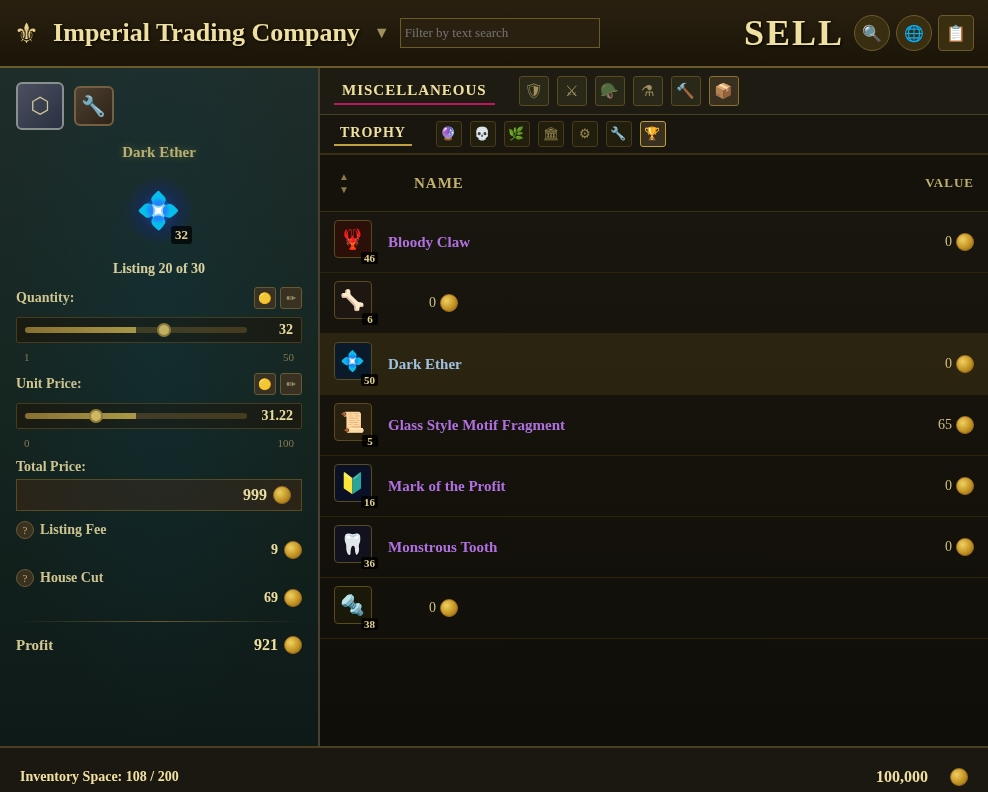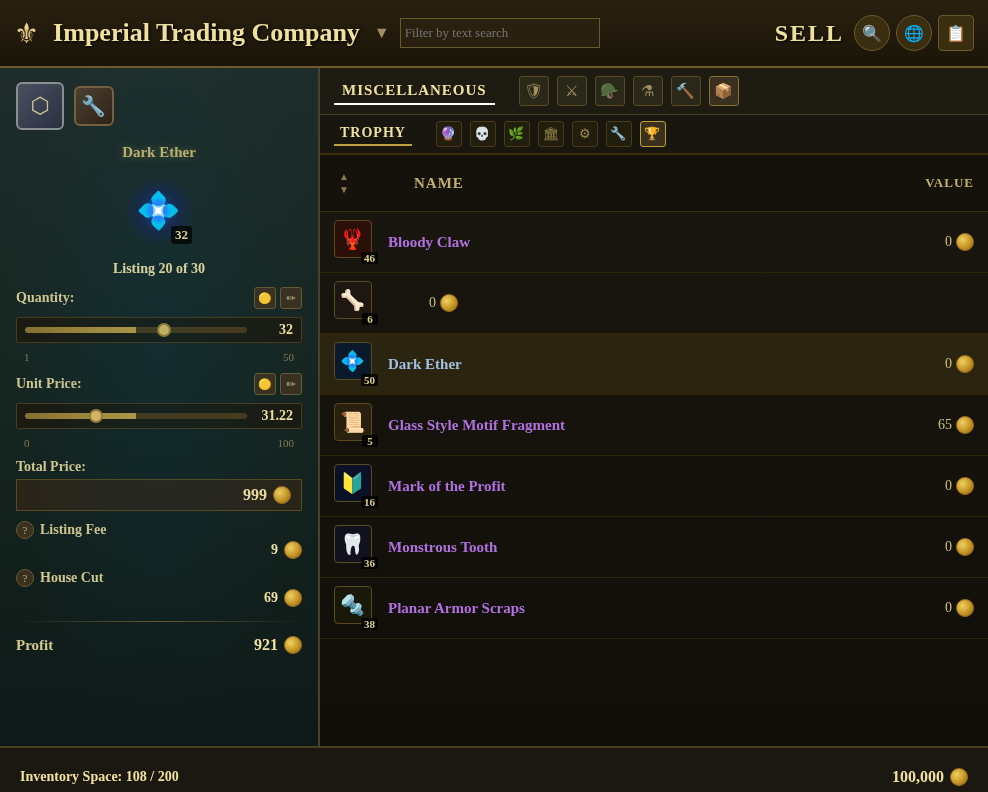--- a/index.html
+++ b/index.html
@@ -44,21 +44,21 @@
       max-width: 200px;
       background: #2a2010;
       border: 1px solid #6b5a2a;
       color: #c0b080;
       padding: 6px 4px;
       font-size: 13px;
       font-family: Georgia, serif;
       outline: none;
     }
     .sell-label {
-      font-size: 24px;
+      font-size: 36px;
       font-weight: bold;
       color: #f0e0a0;
       margin-left: auto;
       text-shadow: 1px 1px 3px #000;
       letter-spacing: 2px;
     }
     .header-icons {
       display: flex;
       gap: 6px;
       align-items: center;
@@ -381,21 +381,21 @@
       color: #c0b070;
       font-size: 15px;
       font-weight: bold;
       text-transform: uppercase;
       letter-spacing: 1px;
       cursor: pointer;
       padding: 4px 8px;
     }
     .cat-tab.active {
       color: #f0e0a0;
-      border-bottom: 2px solid #ffffff;
+      border-bottom: 2px solid #be185d;
     }
     .cat-icons {
       display: flex;
       gap: 8px;
       margin-left: 10px;
     }
     .cat-icon {
       width: 30px;
       height: 30px;
       background: #2a2818;
@@ -578,21 +578,21 @@
       color: #c0b070;
       font-size: 14px;
     }
     .inventory-text span {
       color: #f0e0a0;
       font-weight: bold;
     }
     .balance-row {
       display: flex;
       align-items: center;
-      gap: 6px;
+      gap: 22px;
     }
     .balance-value {
       color: #f0e0a0;
       font-size: 16px;
       font-weight: bold;
     }
   </style>
 </head>
 <body>
 
@@ -812,21 +812,20 @@
       <div class="item-row-value">
         <span class="item-row-val-num">0</span>
         <div class="gold-coin"></div>
       </div>
     </div>
         <div class="item-row">
       <div class="item-icon-container">
         <div class="item-icon-bg" style="background:#1a1808">🔩</div>
         <span class="item-badge">38</span>
       </div>
-      <span class="item-row-name purple">Planar Armor Scraps</span>
       <div class="item-row-value">
         <span class="item-row-val-num">0</span>
         <div class="gold-coin"></div>
       </div>
     </div>
       </div>
 
   </div>
 </div>
 

